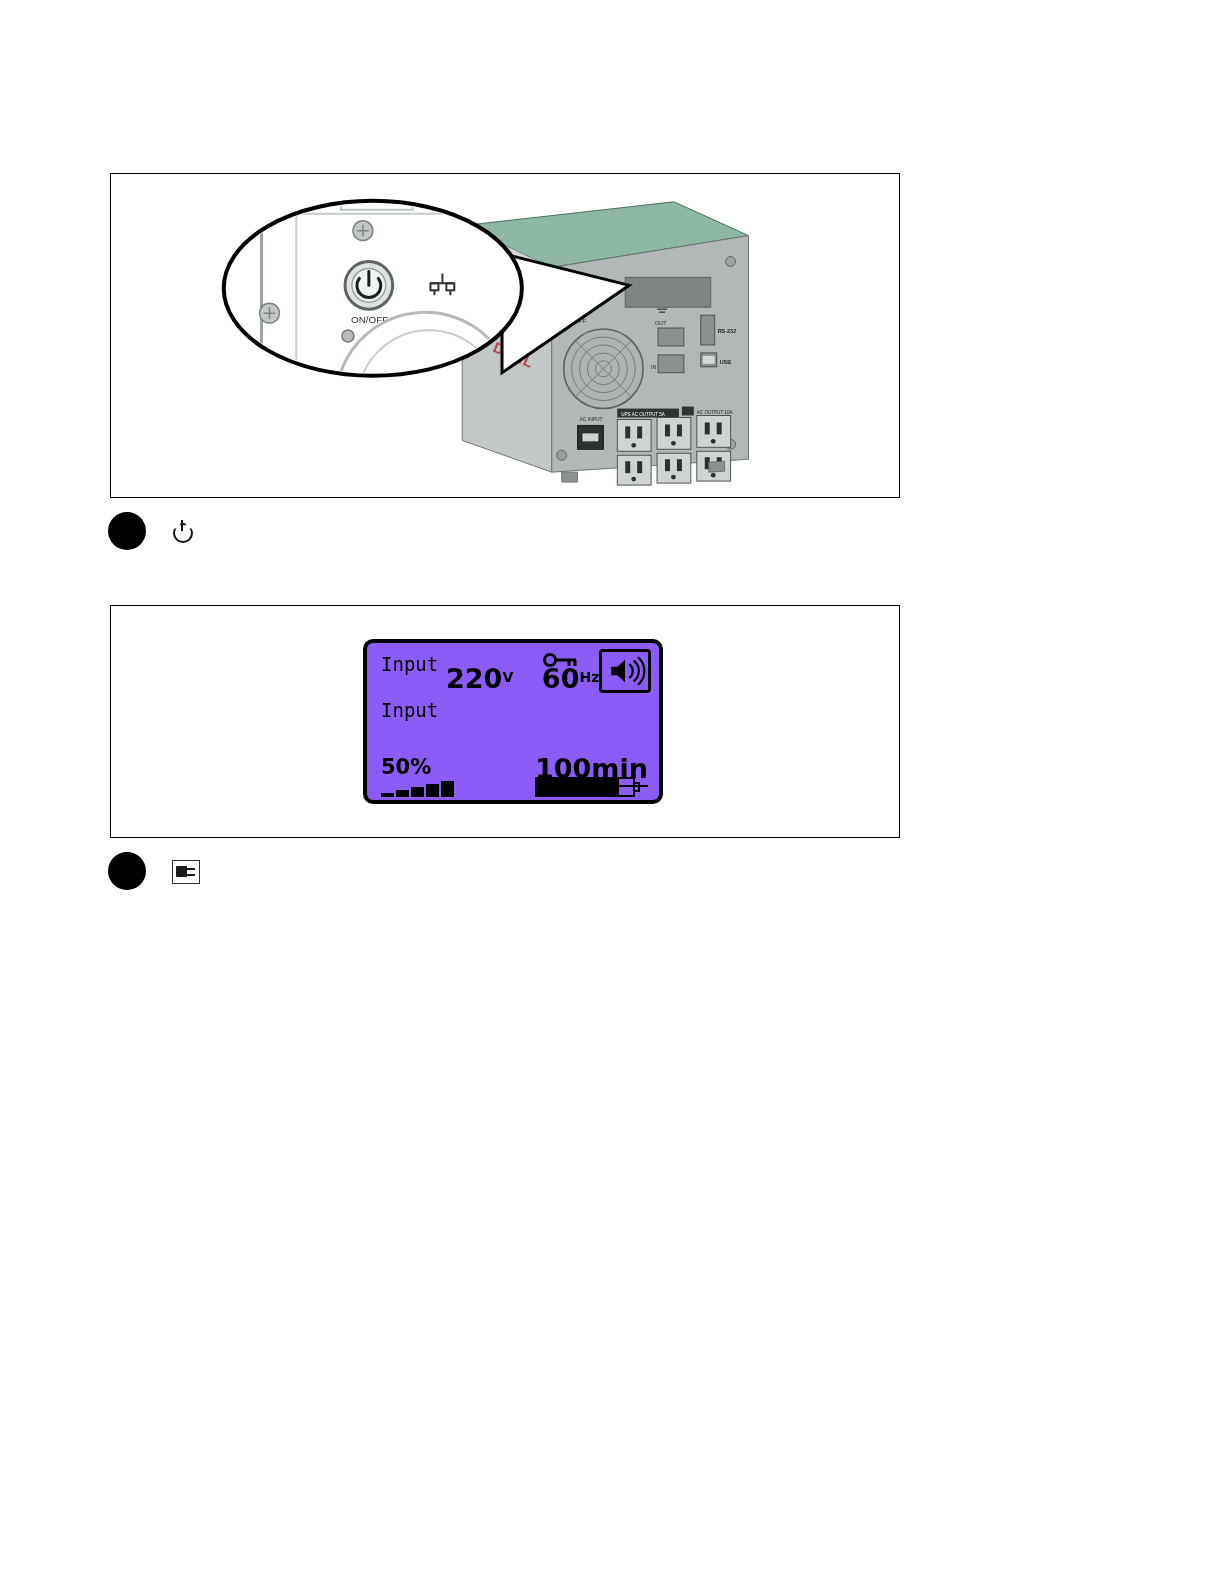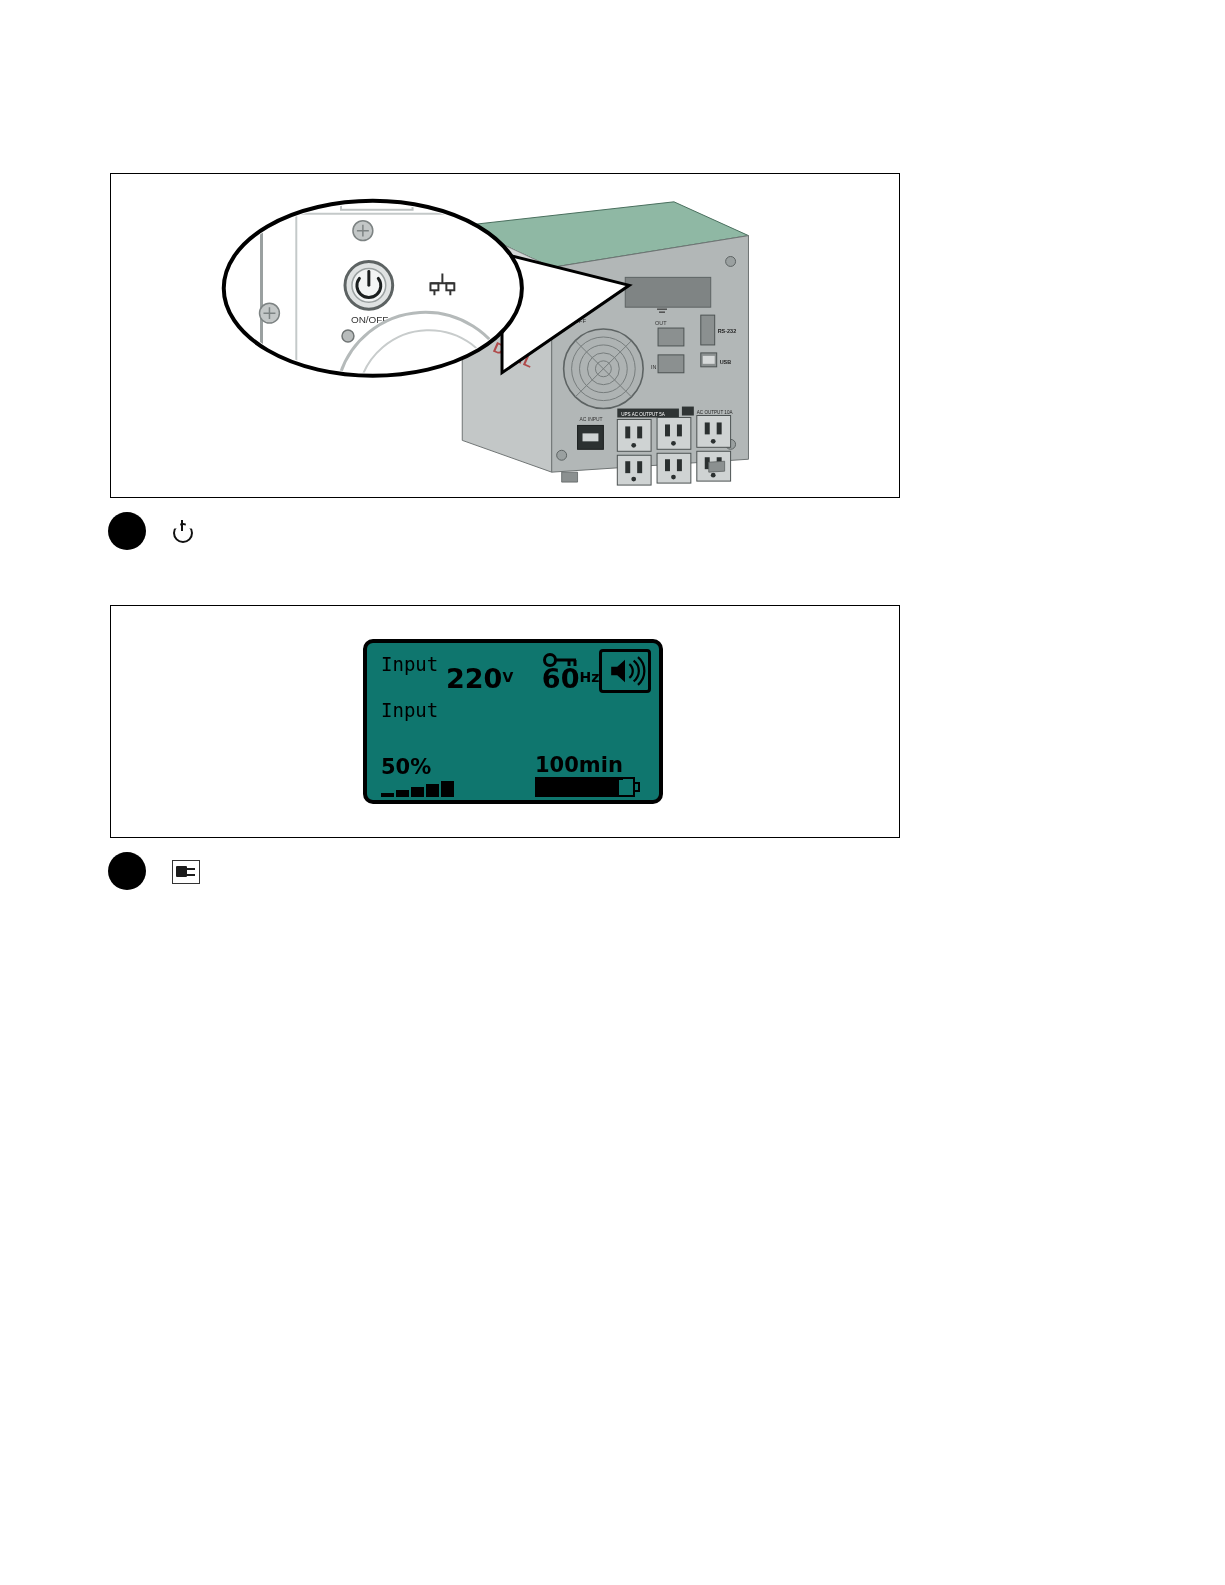--- a/index.html
+++ b/index.html
@@ -130,21 +130,21 @@
 
   
   #lcd-panel {
     position: absolute;
     left: 252px;
     top: 33px;
     width: 300px;
     height: 165px;
     border: 4px solid #000;
     border-radius: 10px;
-    background: #0f766e;
+    background: #8b5cf6;
     box-sizing: border-box;
     font-family: "DejaVu Sans Mono", monospace;
   }
   .lcd-row { position: absolute; }
   .lcd-label {
     font-size: 19px;
     letter-spacing: 0px;
   }
   .lcd-big {
     font-size: 27px;
@@ -156,21 +156,21 @@
     font-size: 14px;
     font-weight: bold;
     vertical-align: super;
     font-family: "DejaVu Sans", sans-serif;
   }
   #lcd-input-label { left: 14px; top: 10px; }
   #lcd-input-values { left: 60px; top: 20px; }
   #lcd-output-label { left: 14px; top: 56px; }
   #lcd-output-values { left: 86px; top: 66px; }
   #lcd-load-pct { left: 14px; top: 112px; font-size: 21px; font-family: "DejaVu Sans", sans-serif; font-weight: bold; }
-  #lcd-runtime { left: 168px; top: 110px; font-size: 21px; font-weight: bold; font-family: "DejaVu Sans", sans-serif; border-bottom: 2px solid #000; padding-bottom: 1px;}
+  #lcd-runtime { left: 168px; top: 110px; font-size: 27px; font-weight: bold; font-family: "DejaVu Sans", sans-serif; border-bottom: 2px solid #000; padding-bottom: 1px;}
 
   
   #lcd-key-icon { position: absolute; left: 176px; top: 8px; }
   
   #lcd-speaker-icon {
     position: absolute;
     right: 8px; top: 6px;
     width: 52px; height: 44px;
     border: 3px solid #000;
     border-radius: 4px;

